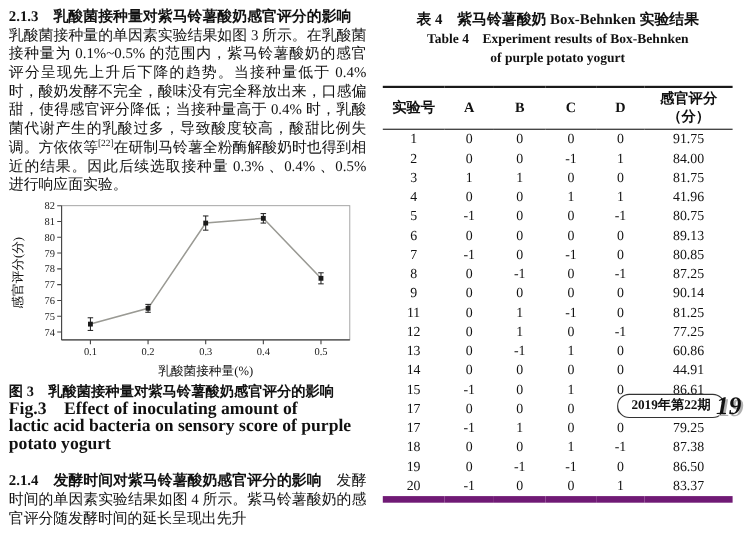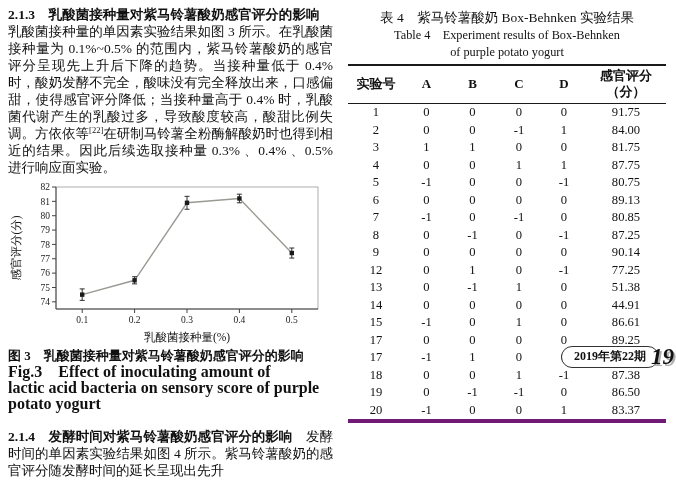--- a/index.html
+++ b/index.html
@@ -17,33 +17,33 @@
   .para sup{font-size:8.5px;line-height:0;}
 
   .figure{margin-top:2px;}
   .figure svg{display:block;}
   .fig-caption{text-align:left;font-weight:bold;margin-top:1px;}
   .cap-cn{font-size:13px;line-height:17px;}
   .cap-en{font-size:16px;line-height:16px;}
 
   .para2{margin-top:16px;}
 
-  .table-title{text-align:center;font-weight:normal;}
+  .table-title{text-align:center;font-weight:bold;}
   .tt-cn{font-size:13.5px;line-height:18px;}
   .tt-en{font-size:12.3px;line-height:17px;}
 
-  table{width:100%;border-collapse:collapse;table-layout:fixed;margin-top:3px;
-        border-top:2px solid #1a1a1a;border-bottom:4px solid #701a75;}
+  table{width:100%;border-collapse:collapse;table-layout:fixed;margin-top:17px;
+        border-top:2px solid #1a1a1a;border-bottom:6px solid #701a75;}
   thead th{border-bottom:1.5px solid #1a1a1a;font-weight:bold;font-size:13px;
            padding:2px 0 3px 0;vertical-align:middle;line-height:16px;}
   tbody td{text-align:center;font-size:12.6px;height:17.5px;line-height:17.5px;
            padding:0;white-space:nowrap;}
   th{text-align:center;}
 
-  .stamp{position:absolute;right:2px;bottom:16px;display:flex;align-items:center;}
+  .stamp{position:absolute;right:2px;bottom:4px;display:flex;align-items:center;}
   .issue-pill{border:1.3px solid #333;border-radius:11px;padding:1px 12px 2px 12px;
               font-size:12px;font-weight:bold;background:#fff;white-space:nowrap;z-index:1;}
   .page-num{font-size:23px;font-weight:bold;font-style:italic;margin-left:-8px;
             text-shadow:2px 2px 0 #b0b0b0;z-index:2;line-height:1;}
 </style>
 </head>
 <body>
 
 <div class="page">
 
@@ -173,21 +173,21 @@
             <td>0</td>
             <td>0</td>
             <td>81.75</td>
           </tr>
           <tr>
             <td>4</td>
             <td>0</td>
             <td>0</td>
             <td>1</td>
             <td>1</td>
-            <td>87.75</td>
+            <td>41.96</td>
           </tr>
           <tr>
             <td>5</td>
             <td>-1</td>
             <td>0</td>
             <td>0</td>
             <td>-1</td>
             <td>80.75</td>
           </tr>
           <tr>
@@ -216,34 +216,42 @@
           </tr>
           <tr>
             <td>9</td>
             <td>0</td>
             <td>0</td>
             <td>0</td>
             <td>0</td>
             <td>90.14</td>
           </tr>
           <tr>
+            <td>11</td>
+            <td>0</td>
+            <td>1</td>
+            <td>-1</td>
+            <td>0</td>
+            <td>81.25</td>
+          </tr>
+          <tr>
             <td>12</td>
             <td>0</td>
             <td>1</td>
             <td>0</td>
             <td>-1</td>
             <td>77.25</td>
           </tr>
           <tr>
             <td>13</td>
             <td>0</td>
             <td>-1</td>
             <td>1</td>
             <td>0</td>
-            <td>51.38</td>
+            <td>60.86</td>
           </tr>
           <tr>
             <td>14</td>
             <td>0</td>
             <td>0</td>
             <td>0</td>
             <td>0</td>
             <td>44.91</td>
           </tr>
           <tr>

